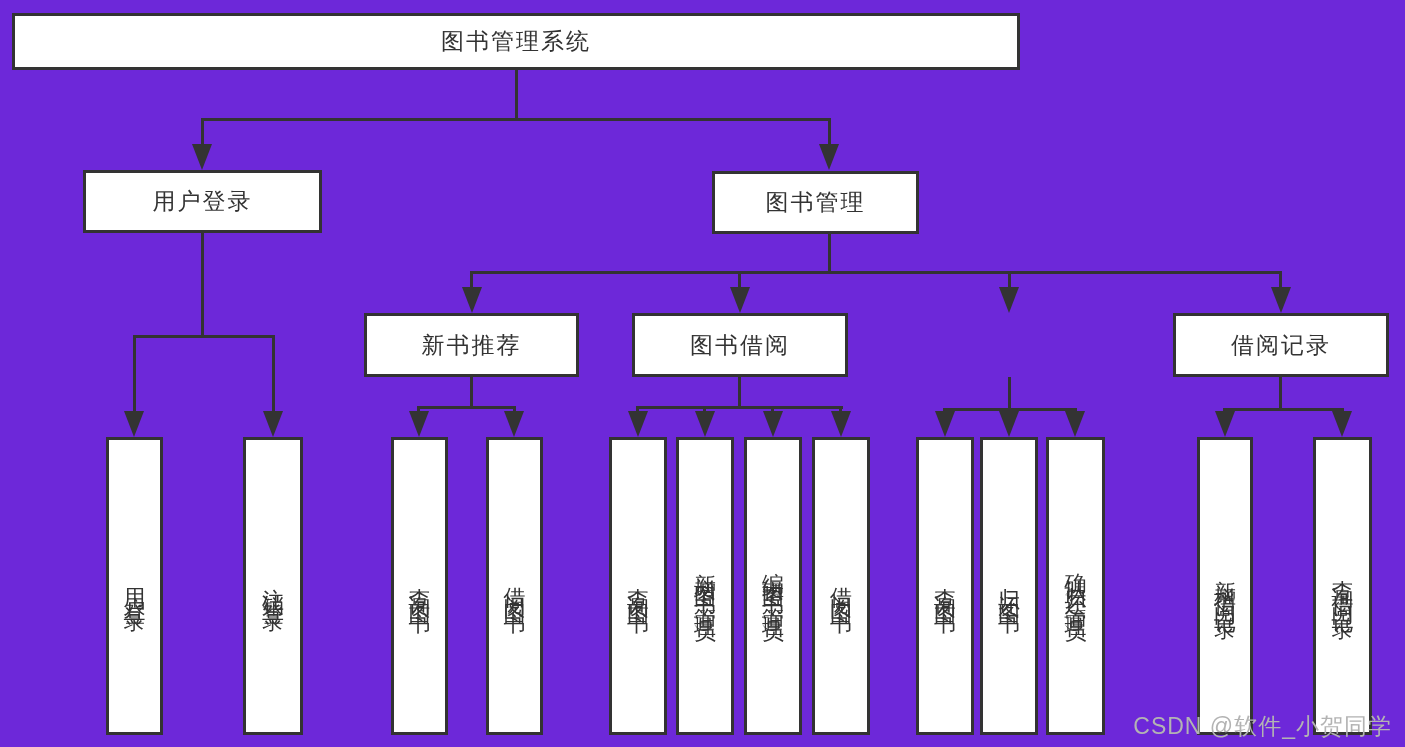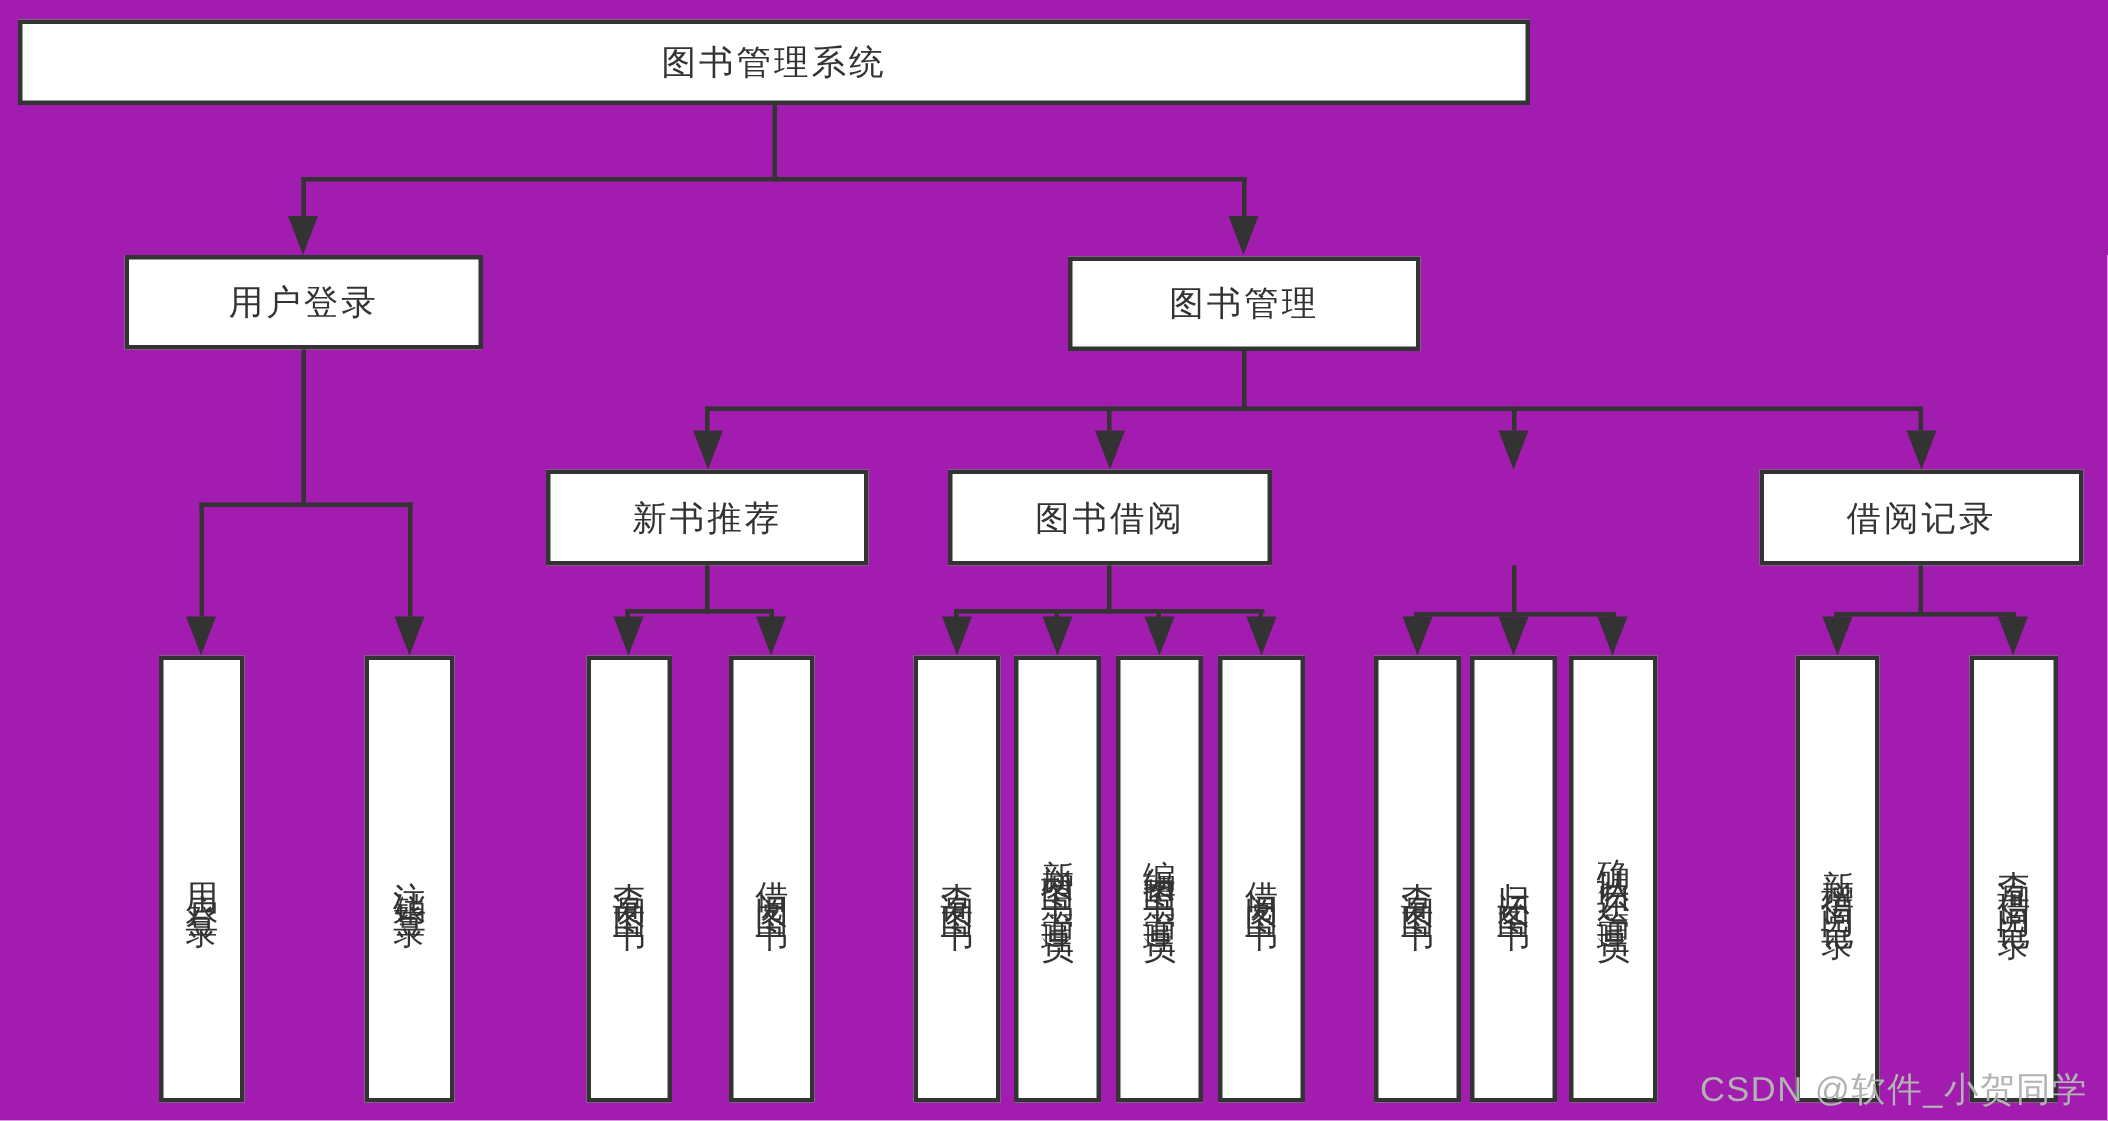--- a/index.html
+++ b/index.html
@@ -1,17 +1,17 @@
 <!DOCTYPE html>
 <html><head>
 <meta charset="utf-8">
 <style>
   html,body{margin:0;padding:0;background:#ffffff;}
   .canvas{
-    position:relative;width:1405px;height:747px;background:#a21caf;
+    position:relative;width:1405px;height:747px;background:#6d28d9;
     font-family:"Liberation Sans","DejaVu Sans",sans-serif;color:#333333;
     overflow:hidden;
   }
   .box{
     position:absolute;background:#ffffff;border:3px solid #333333;
     box-sizing:border-box;display:flex;align-items:center;justify-content:center;
     font-size:23px;letter-spacing:2px;color:#333333;white-space:nowrap;
   }
   .vbox{
     position:absolute;top:437px;height:298px;background:#ffffff;border:3px solid #333333;
@@ -36,21 +36,21 @@
   <div class="box" style="left:12px;top:13px;width:1008px;height:57px;">图书管理系统</div>
 
   <div class="vl" style="left:515px;top:70px;height:51px;"></div>
   <div class="hl" style="left:201px;top:118px;width:630px;"></div>
   <div class="vl" style="left:201px;top:118px;height:26px;"></div>
   <div class="ah" style="left:192px;top:144px;"></div>
   <div class="vl" style="left:828px;top:118px;height:26px;"></div>
   <div class="ah" style="left:819px;top:144px;"></div>
 
   <div class="box" style="left:83px;top:170px;width:239px;height:63px;">用户登录</div>
-  <div class="box" style="left:712px;top:171px;width:235px;height:63px;">图书管理</div>
+  <div class="box" style="left:712px;top:171px;width:207px;height:63px;">图书管理</div>
 
   <div class="vl" style="left:201px;top:233px;height:105px;"></div>
   <div class="hl" style="left:133px;top:335px;width:142px;"></div>
   <div class="vl" style="left:133px;top:335px;height:76px;"></div>
   <div class="ah" style="left:124px;top:411px;"></div>
   <div class="vl" style="left:272px;top:335px;height:76px;"></div>
   <div class="ah" style="left:263px;top:411px;"></div>
 
   <div class="vl" style="left:828px;top:234px;height:40px;"></div>
   <div class="hl" style="left:470px;top:271px;width:812px;"></div>

